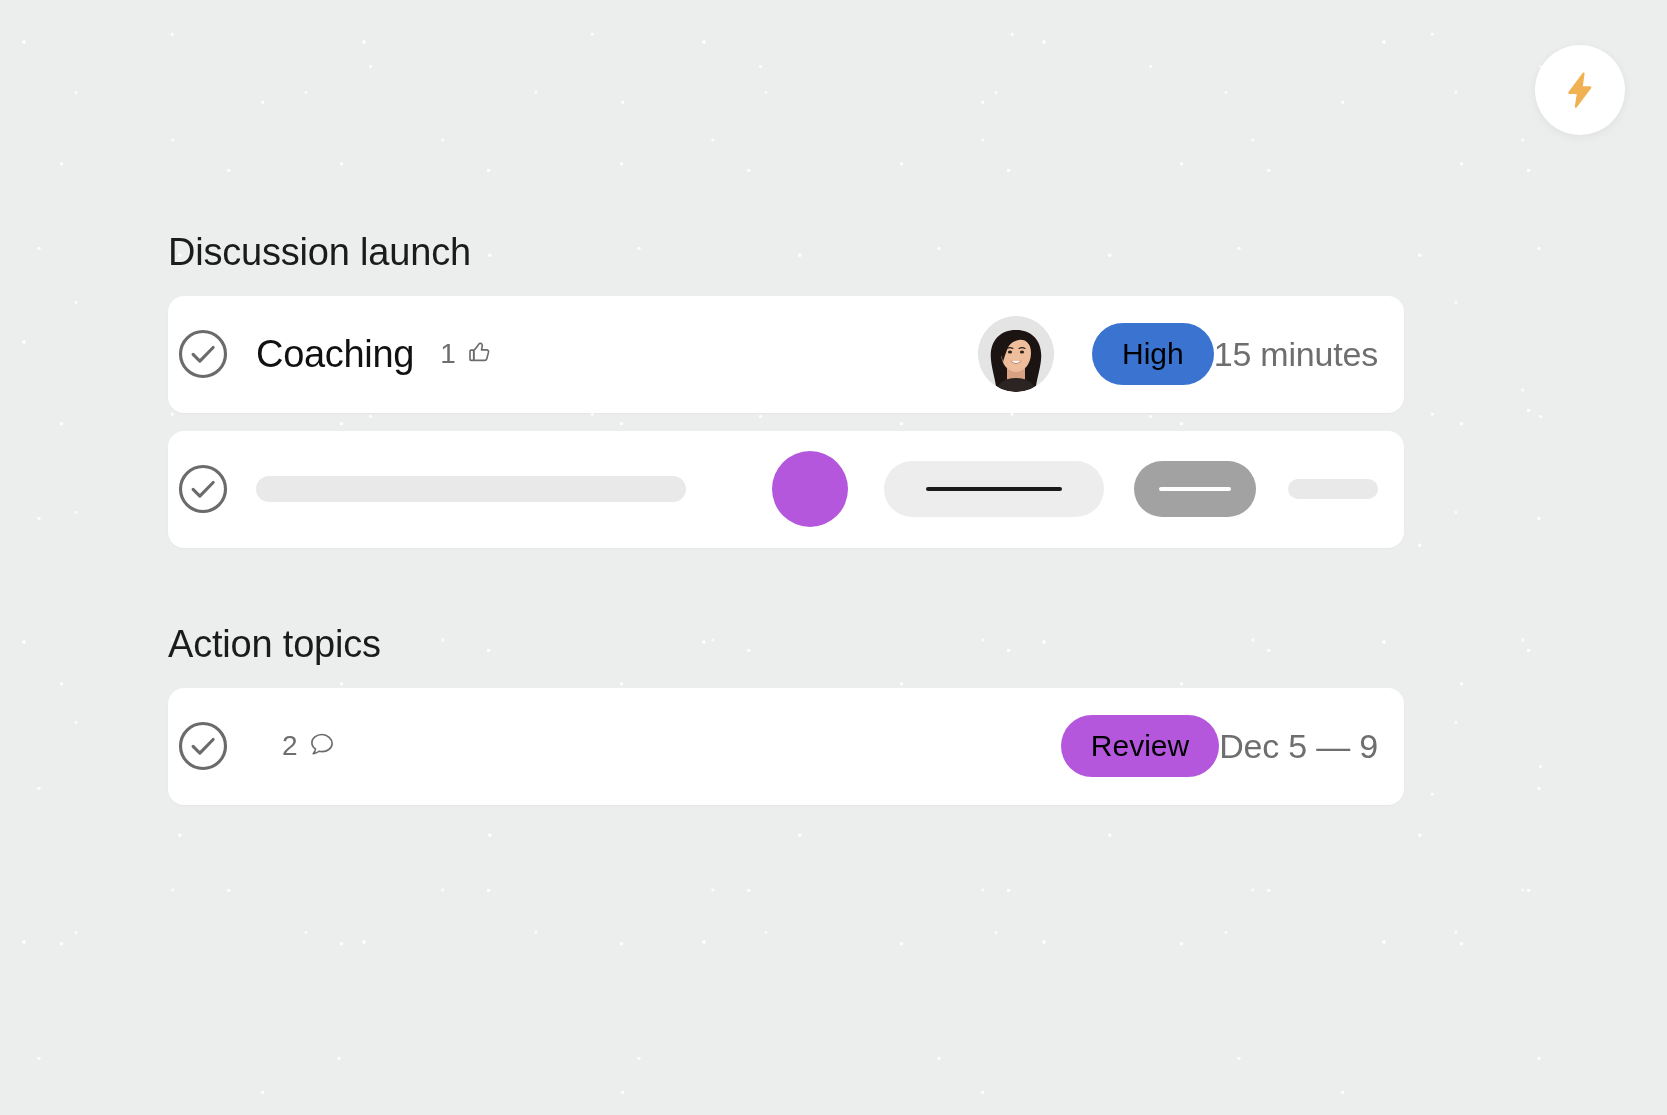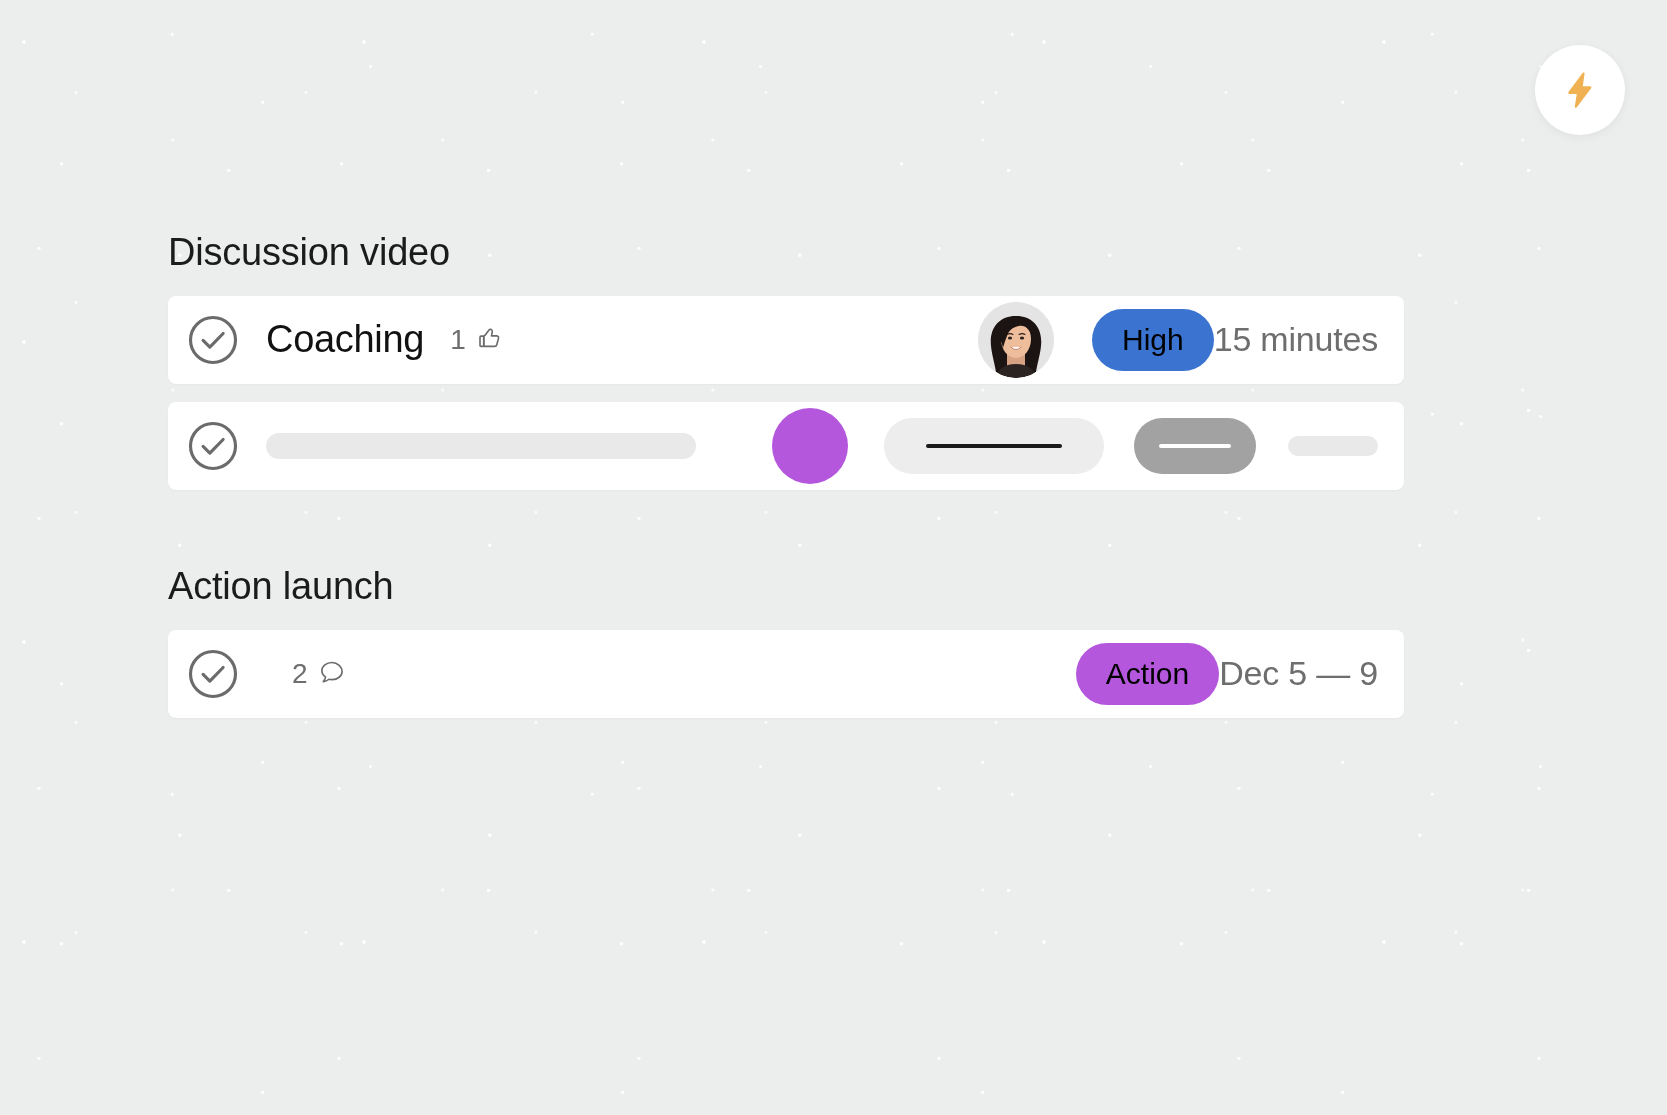--- a/index.html
+++ b/index.html
@@ -67,25 +67,25 @@
     font-size: 38px;
     font-weight: 400;
     color: #1b1b1b;
     letter-spacing: -0.2px;
     line-height: 1.1;
     margin-bottom: 22px;
   }
 
   .card {
     background: #ffffff;
-    border-radius: 8px;
-    height: 88px;
+    border-radius: 16px;
+    height: 117px;
     display: flex;
     align-items: center;
-    padding: 0 26px 0 18px;
+    padding: 0 26px 0 8px;
     box-shadow: 0 1px 2px rgba(0,0,0,0.03);
   }
 
   .card + .card { margin-top: 18px; }
 
   .check-circle {
     flex: 0 0 auto;
     width: 54px;
     height: 54px;
     margin-right: 26px;
@@ -191,21 +191,21 @@
 <button class="fab">
   <span>
     <svg width="42" height="42" viewBox="0 0 24 24" aria-hidden="true">
       <path d="M13.6 2.2 5.4 13.1c-.35.47-.02 1.14.57 1.14h4.16l-1.1 7.3c-.09.6.68.92 1.04.44l8.3-11.02c.35-.47.02-1.14-.57-1.14h-4.2l1.03-7.22c.09-.6-.68-.92-1.03-.4z" fill="#efb152"></path>
     </svg>
   </span>
 </button>
 
 <div class="content">
 
-  <h2 class="section-heading">Discussion video</h2>
+  <h2 class="section-heading">Discussion launch</h2>
 
   <div class="card">
     <span class="check-circle">
       <svg width="54" height="54" viewBox="0 0 24 24" aria-hidden="true">
         <circle cx="12" cy="12" r="10" fill="none" stroke="#6b6b6b" stroke-width="1.4"></circle>
         <path d="M7.6 12.2l3 3 5.9-6.1" fill="none" stroke="#6b6b6b" stroke-width="1.4" stroke-linecap="round" stroke-linejoin="round"></path>
       </svg>
     </span>
 
     <span class="row-title">Coaching</span>
@@ -280,21 +280,21 @@
 
     <span class="skeleton-pill skeleton-pill-dark" style="margin-left:30px;">
       <span class="pill-line pill-line-white"></span>
     </span>
 
     <span class="skeleton-meta" style="margin-left:32px;"></span>
   </div>
 
   <div class="section-gap"></div>
 
-  <h2 class="section-heading">Action launch</h2>
+  <h2 class="section-heading">Action topics</h2>
 
   <div class="card">
     <span class="check-circle">
       <svg width="54" height="54" viewBox="0 0 24 24" aria-hidden="true">
         <circle cx="12" cy="12" r="10" fill="none" stroke="#6b6b6b" stroke-width="1.4"></circle>
         <path d="M7.6 12.2l3 3 5.9-6.1" fill="none" stroke="#6b6b6b" stroke-width="1.4" stroke-linecap="round" stroke-linejoin="round"></path>
       </svg>
     </span>
 
 
@@ -302,18 +302,18 @@
       <span class="count-num">2</span>
       <span>
         <svg width="30" height="30" viewBox="0 0 24 24" aria-hidden="true">
           <path d="M12 4.4c-4.5 0-8.1 2.9-8.1 6.5 0 2 1.1 3.8 2.9 5-.2 1.6-.9 2.9-1.8 3.8 1.8-.2 3.4-.9 4.6-1.9 .8.2 1.6.3 2.4.3 4.5 0 8.1-2.9 8.1-6.5S16.5 4.4 12 4.4z" fill="none" stroke="#6b6b6b" stroke-width="1.3" stroke-linejoin="round"></path>
         </svg>
       </span>
     </span>
 
     <span class="spacer"></span>
 
-    <span class="badge" style="background:#b457dd;">Action</span>
+    <span class="badge" style="background:#b457dd;">Review</span>
 
     <span class="meta-text" style="margin-left:auto;">Dec 5 — 9</span>
   </div>
 
 </div>
 
 </body></html>

